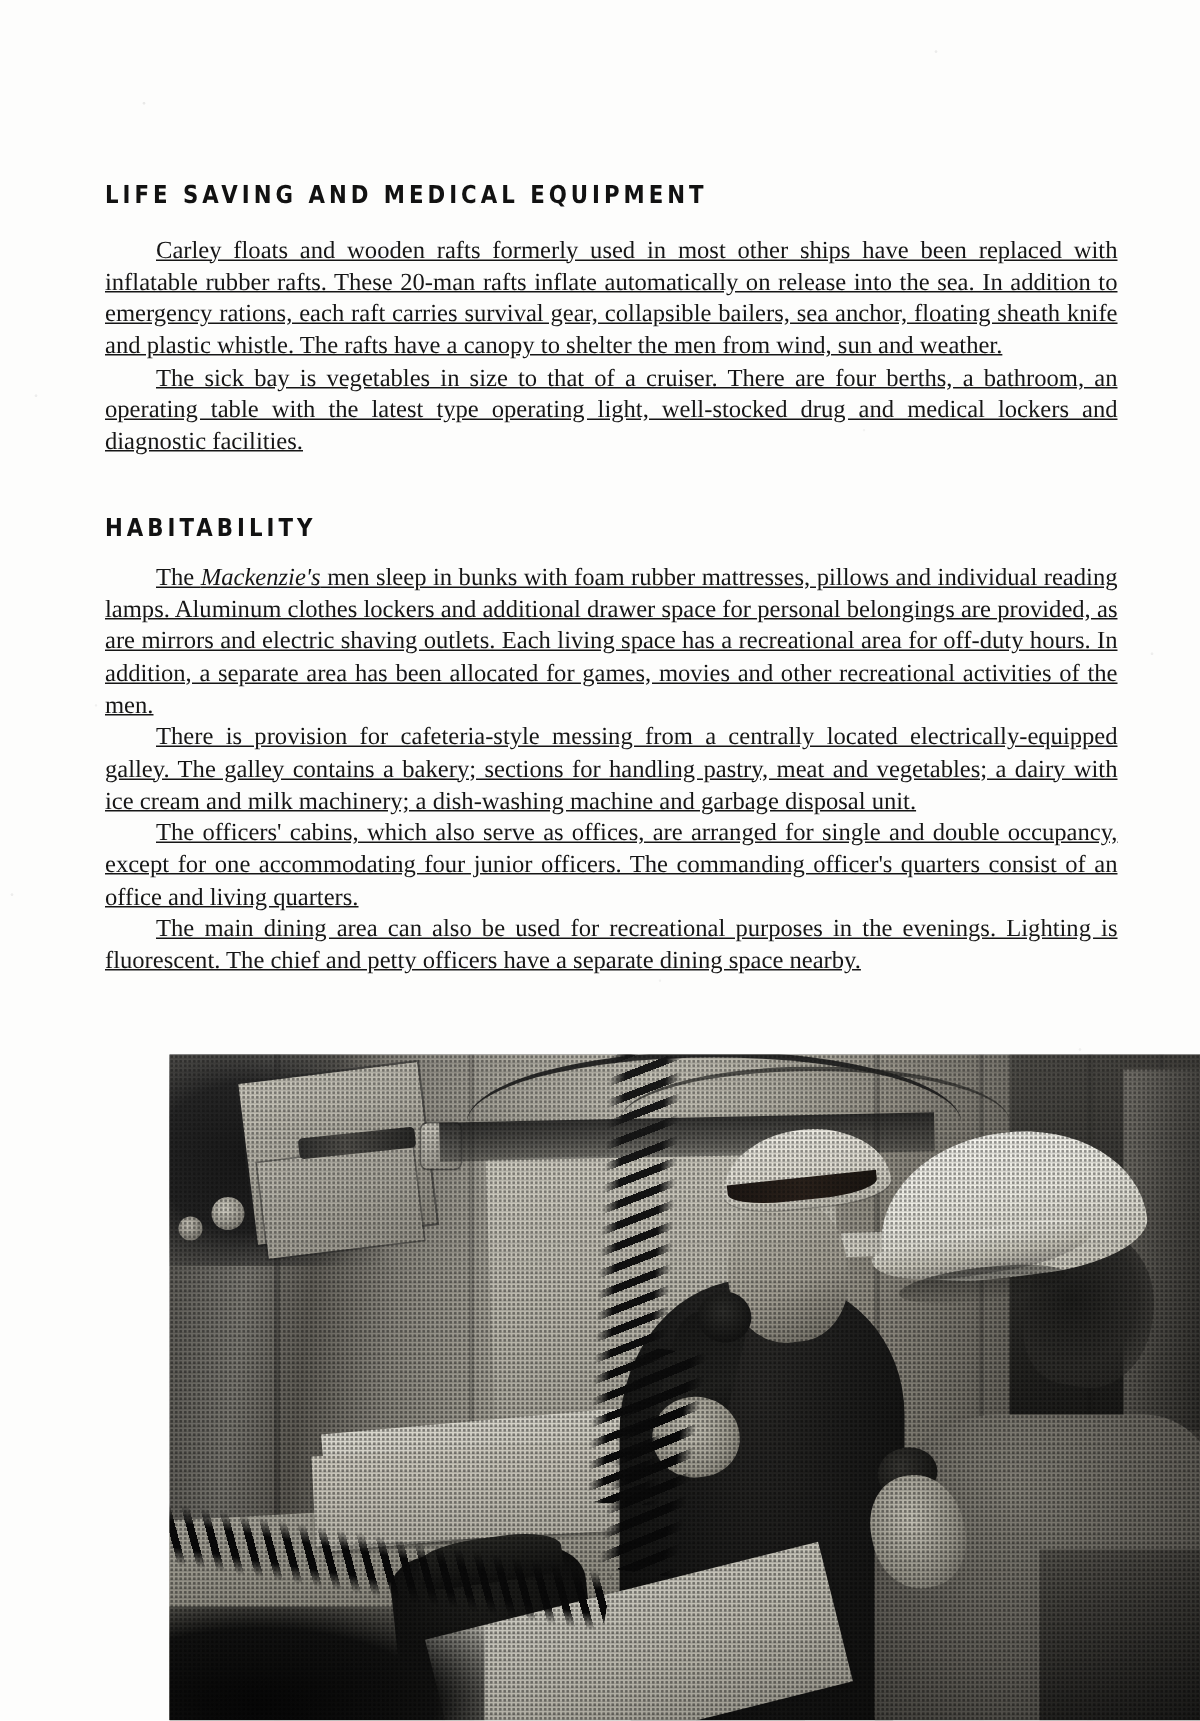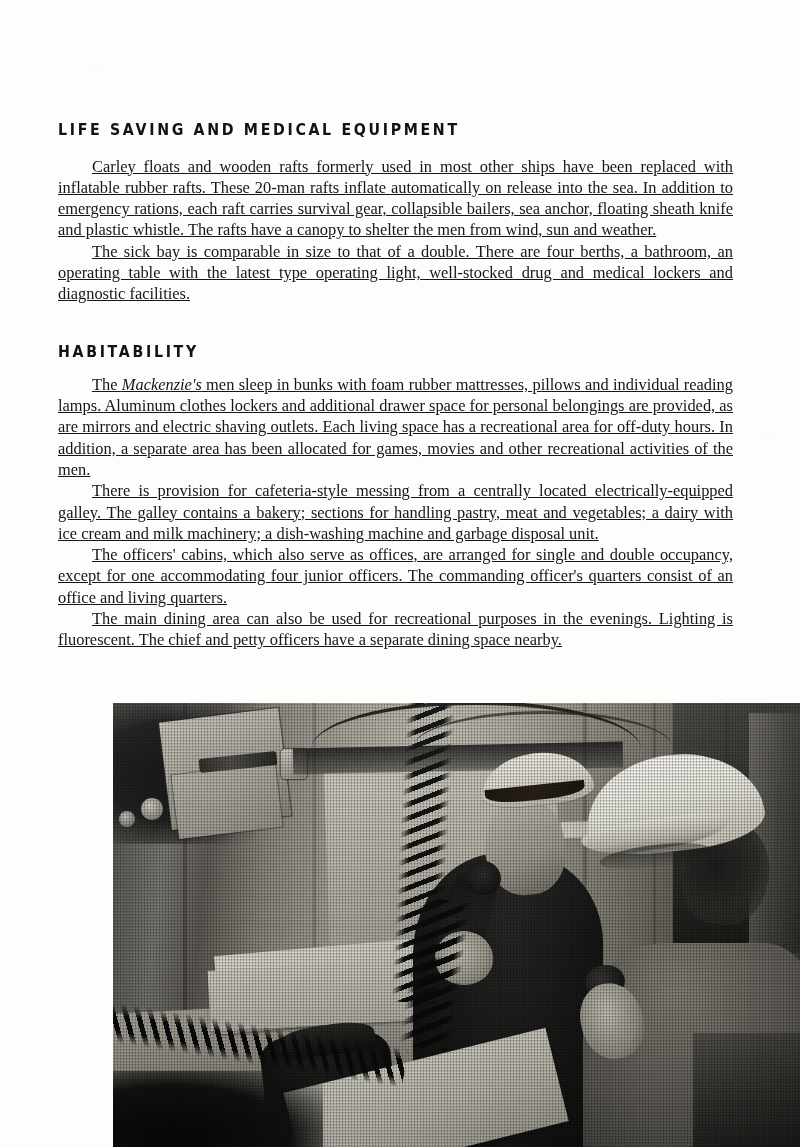--- a/index.html
+++ b/index.html
@@ -33,21 +33,21 @@
       radial-gradient(circle at 55% 57%, rgba(120,120,120,0.18) 0.5px, transparent 1.1px),
       radial-gradient(circle at 90% 61%, rgba(120,120,120,0.20) 0.6px, transparent 1.2px),
       radial-gradient(circle at 8% 41%,  rgba(120,120,120,0.20) 0.5px, transparent 1.1px),
       radial-gradient(circle at 72% 25%, rgba(120,120,120,0.16) 0.5px, transparent 1.1px),
       radial-gradient(circle at 40% 12%, rgba(120,120,120,0.16) 0.5px, transparent 1.1px);
     background-size: 100% 100%;
   }
 
   #text-column {
     position: absolute;
-    left: 58px;
+    left: 70px;
     top: 0;
     width: 675px;
   }
 
   .section-heading {
     font-family: "DejaVu Sans", sans-serif;
     font-weight: bold;
     font-size: 16.5px;
     line-height: 1;
     letter-spacing: 3.1px;
@@ -416,21 +416,21 @@
 <div id="page">
 
   <div id="paper-grain"></div>
 
   <div id="text-column">
 
     <h2 class="section-heading" id="heading-life-saving">LIFE SAVING AND MEDICAL EQUIPMENT</h2>
 
     <p class="body-par" id="par-rafts">Carley floats and wooden rafts formerly used in most other ships have been replaced with inflatable rubber rafts. These 20-man rafts inflate automatically on release into the sea. In addition to emergency rations, each raft carries survival gear, collapsible bailers, sea anchor, floating sheath knife and plastic whistle. The rafts have a canopy to shelter the men from wind, sun and weather.</p>
 
-    <p class="body-par">The sick bay is comparable in size to that of a double. There are four berths, a bathroom, an operating table with the latest type operating light, well-stocked drug and medical lockers and diagnostic facilities.</p>
+    <p class="body-par">The sick bay is vegetables in size to that of a cruiser. There are four berths, a bathroom, an operating table with the latest type operating light, well-stocked drug and medical lockers and diagnostic facilities.</p>
 
     <h2 class="section-heading" id="heading-habitability">HABITABILITY</h2>
 
     <p class="body-par" id="par-bunks"><span>The </span><span class="ital">Mackenzie's</span><span> men sleep in bunks with foam rubber mattresses, pillows and individual reading lamps. Aluminum clothes lockers and additional drawer space for personal belongings are provided, as are mirrors and electric shaving outlets. Each living space has a recreational area for off-duty hours. In addition, a separate area has been allocated for games, movies and other recreational activities of the men.</span></p>
 
     <p class="body-par">There is provision for cafeteria-style messing from a centrally located electrically-equipped galley. The galley contains a bakery; sections for handling pastry, meat and vegetables; a dairy with ice cream and milk machinery; a dish-washing machine and garbage disposal unit.</p>
 
     <p class="body-par">The officers' cabins, which also serve as offices, are arranged for single and double occupancy, except for one accommodating four junior officers. The commanding officer's quarters consist of an office and living quarters.</p>
 
     <p class="body-par">The main dining area can also be used for recreational purposes in the evenings. Lighting is fluorescent. The chief and petty officers have a separate dining space nearby.</p>

